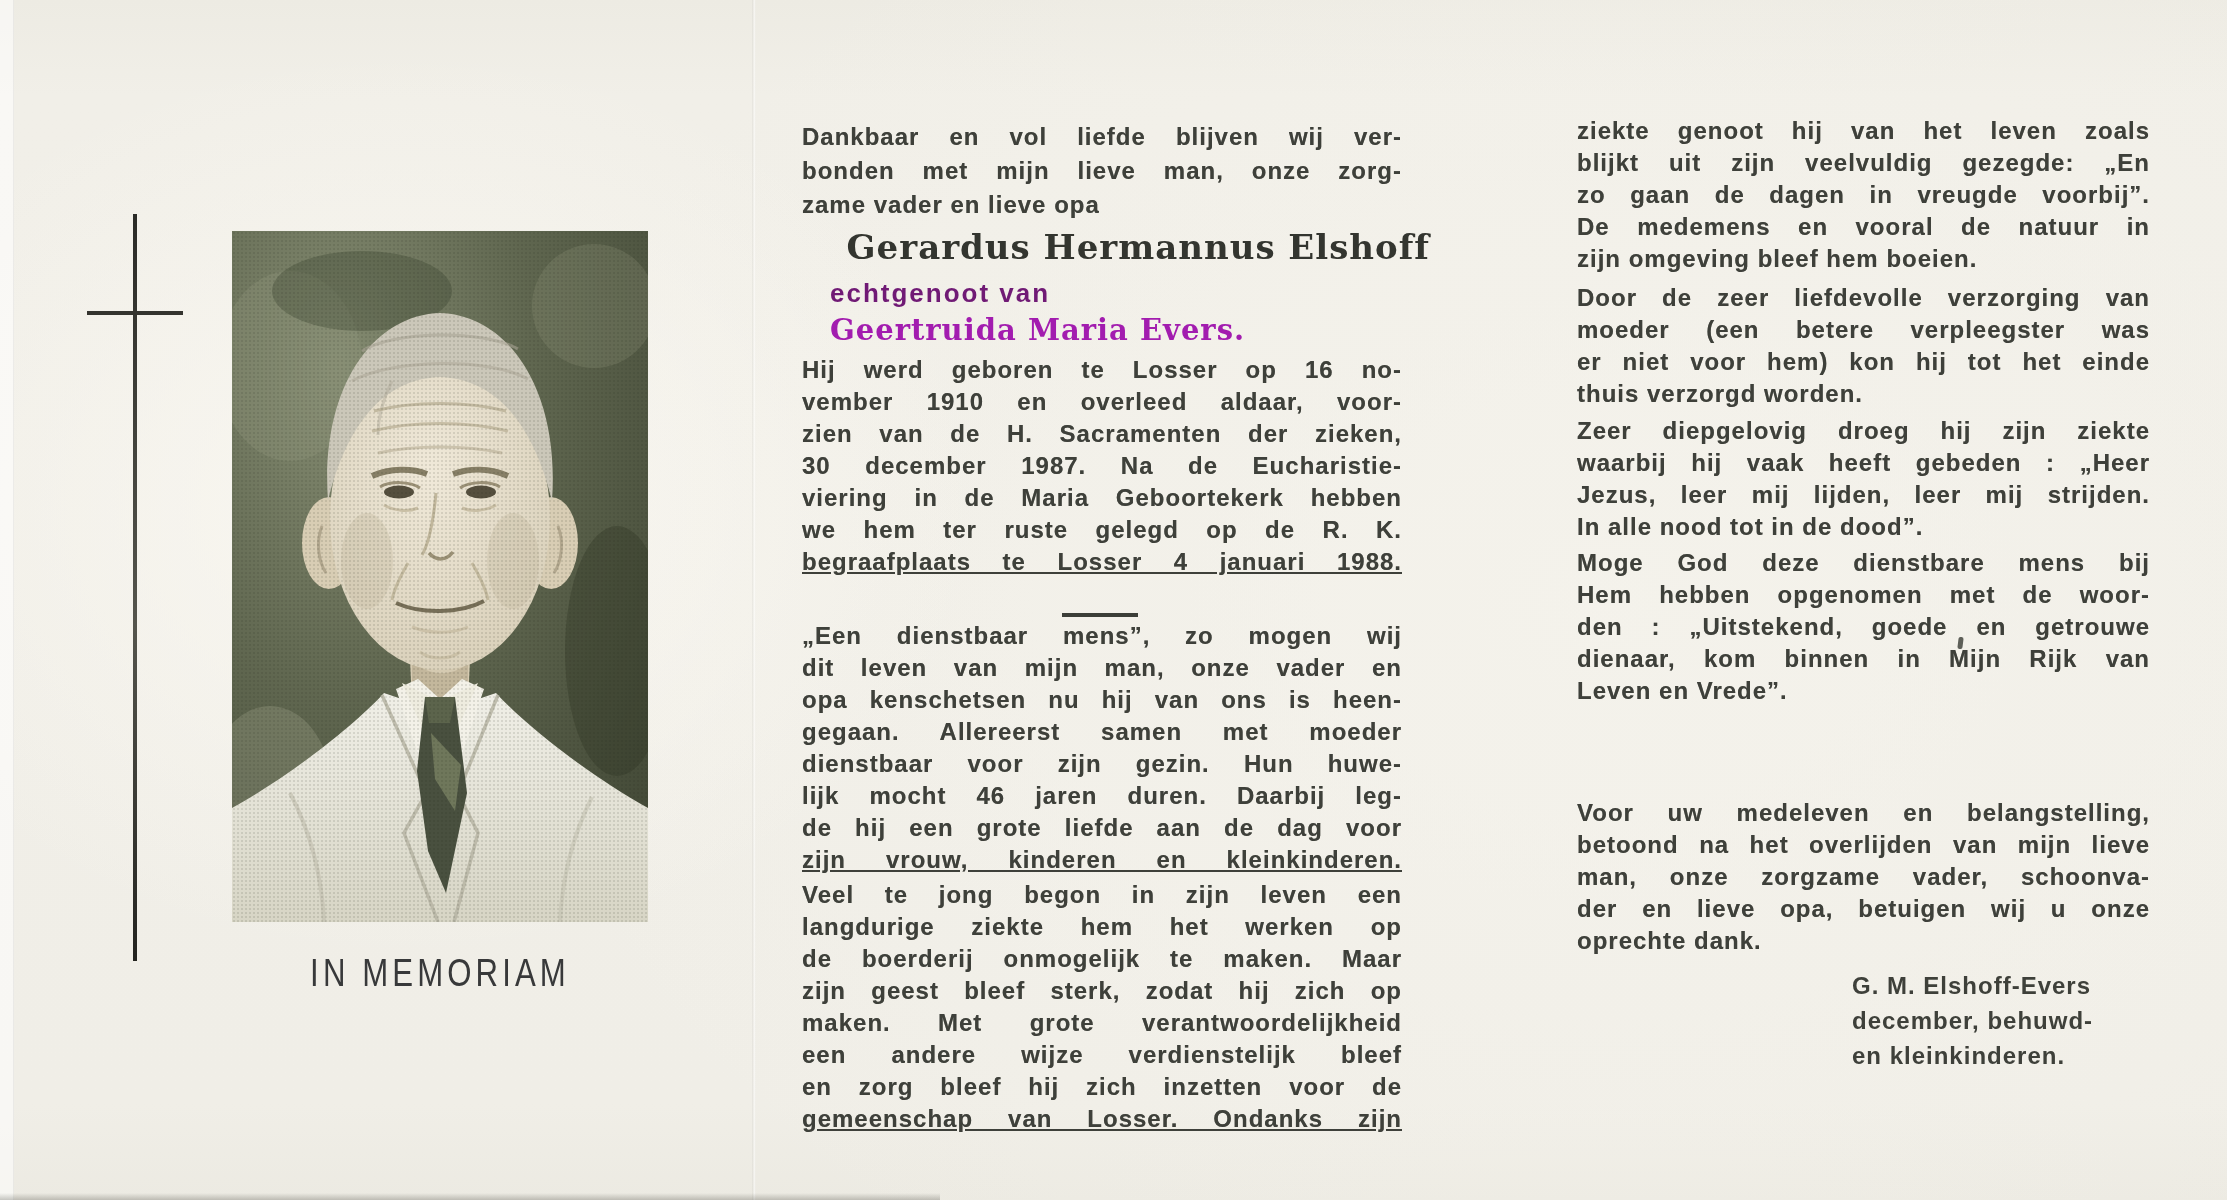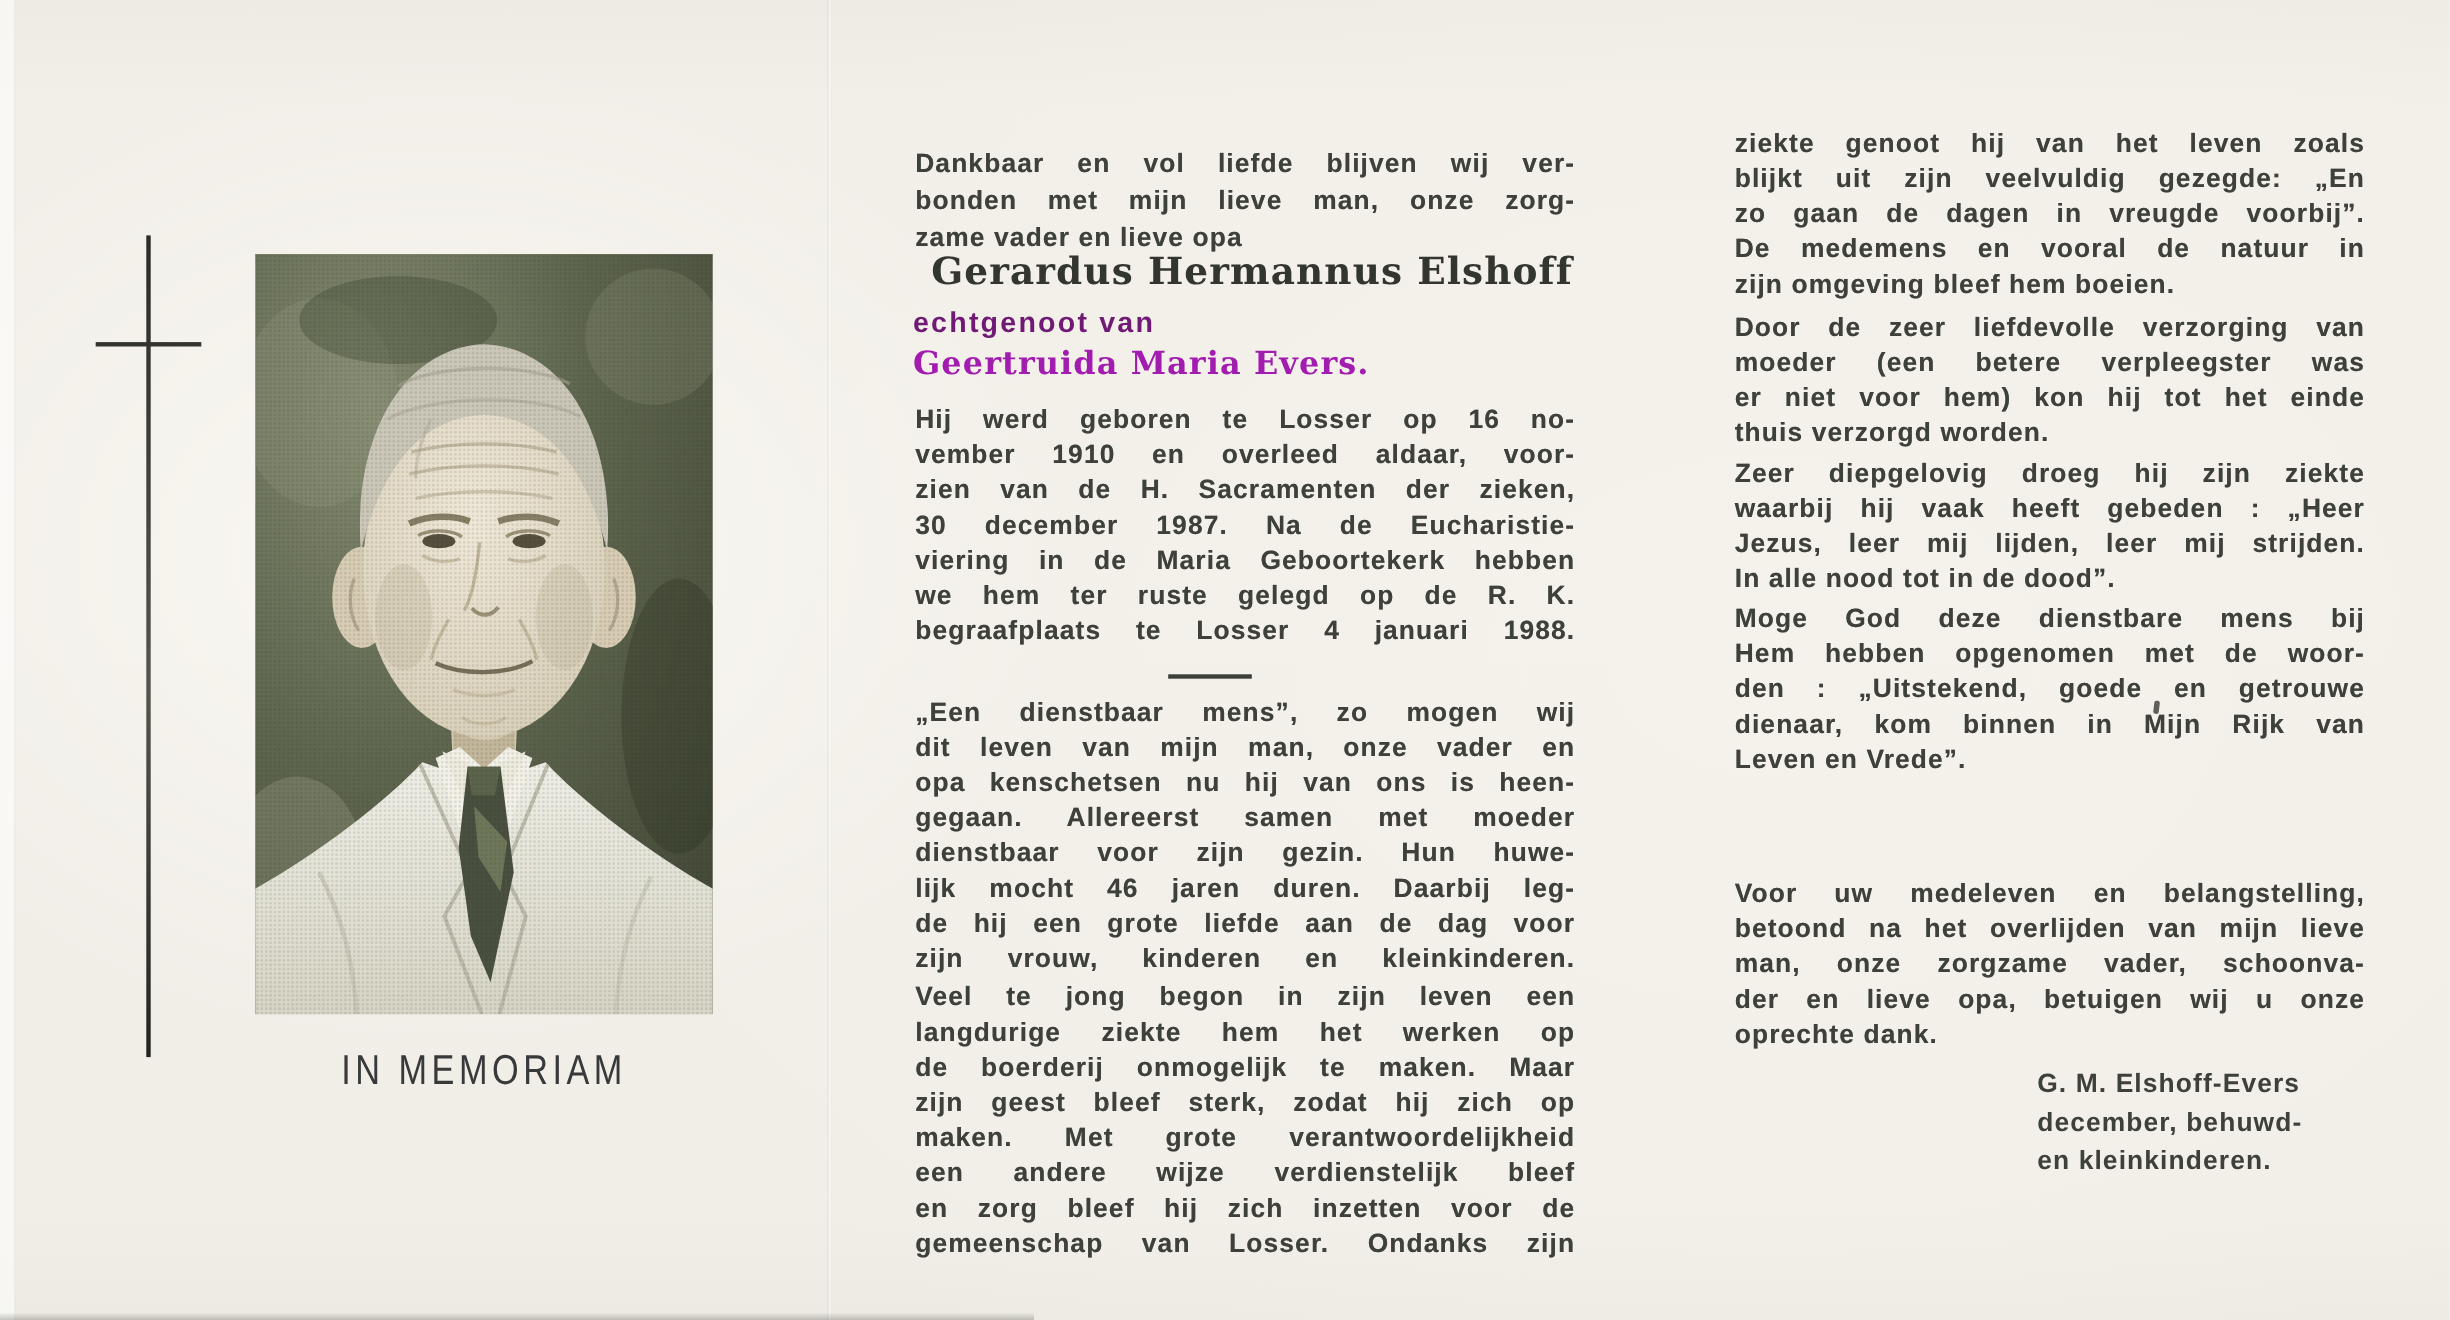--- a/index.html
+++ b/index.html
@@ -33,23 +33,23 @@
   .caption{position:absolute;left:232px;top:950px;width:416px;text-align:center;
     font:400 38px/46px "Liberation Sans",sans-serif;letter-spacing:5px;color:#38393a;
     transform:scaleX(.82);transform-origin:50% 50%;}
 
   
   .para{position:absolute;font:700 24px/32px "Liberation Sans",sans-serif;
     color:#3e403a;letter-spacing:1px;text-shadow:0 0 .5px rgba(62,64,58,.55);}
   .lh34{line-height:34px;}
   .justified .tline{text-align:justify;text-align-last:justify;}
   .justified .tline-last{text-align-last:left;}
-  .justified.run-on .tline-last{text-align-last:justify;}
-
-  .col-mid{left:832px;width:600px;margin-top:12px;}
+  .justified.run-on .tline-last{text-align-last:justify;text-decoration:underline;}
+
+  .col-mid{left:802px;width:600px;}
   .col-right{left:1577px;width:573px;}
 
   .name{position:absolute;left:830px;top:226px;width:600px;margin:0;text-align:right;
     font:700 34px/42px "DejaVu Serif",serif;letter-spacing:1px;color:#33352f;}
   .relation{position:absolute;left:830px;top:276px;width:600px;text-align:left;
     font:700 26px/34px "Liberation Sans",sans-serif;letter-spacing:2px;color:#701a75;}
   .spouse{position:absolute;left:830px;top:312px;width:600px;margin:0;text-align:left;
     font:700 29px/36px "DejaVu Serif",serif;letter-spacing:1px;color:#a21caf;}
   .divider{position:absolute;left:1062px;top:613px;width:76px;height:4px;background:#3c3e38;}
 

